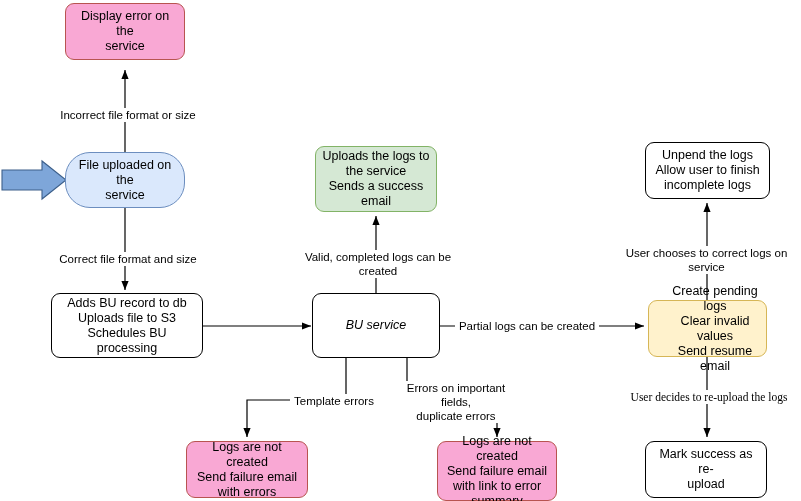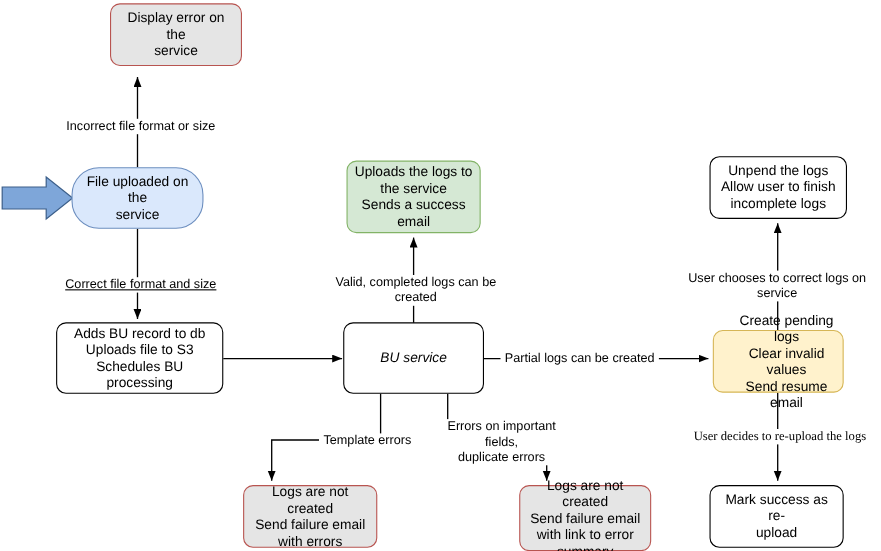--- a/index.html
+++ b/index.html
@@ -36,21 +36,21 @@
     align-items: center;
     justify-content: center;
     text-align: center;
     font-size: 12.5px;
     line-height: 15px;
     color: #000000;
     background: #ffffff;
     padding: 2px 5px;
     white-space: pre-line;
   }
-  .node.pink   { background: #e5e5e5; border-color: #b85450; margin-left: 35px; }
+  .node.pink   { background: #f9a8d4; border-color: #b85450; }
   .node.blue   { background: #dae8fc; border-color: #6c8ebf; }
   .node.green  { background: #d5e8d4; border-color: #82b366; }
   .node.yellow { background: #ffe6cc; border-color: #d6b656; padding-left: 20px; }
   .node.yellow { background: #fff2cc; border-color: #d6b656; }
   .node.plain  { background: #ffffff; border-color: #000000; }
 
   .edge-label {
     position: absolute;
     font-size: 11.5px;
     line-height: 14px;
@@ -147,21 +147,21 @@
   <div class="node pink" style="left:437px; top:441px; width:120px; height:60px;">Logs are not created
 Send failure email
 with link to error
 summary</div>
 
   <div class="node plain" style="left:645px; top:441px; width:122px; height:57px;">Mark success as re-
 upload</div>
 
   <div class="edge-label" style="left:56px; top:108px; width:140px;">Incorrect file format or size</div>
 
-  <div class="edge-label" style="left:56px; top:252px; width:140px;text-decoration:underline;">Correct file format and size</div>
+  <div class="edge-label" style="left:56px; top:252px; width:140px;">Correct file format and size</div>
 
   <div class="edge-label" style="left:283px; top:250px; width:186px;">Valid, completed logs can be created</div>
 
   <div class="edge-label" style="left:455px; top:319px; width:140px;">Partial logs can be created</div>
 
   <div class="edge-label" style="left:290px; top:394px; width:84px;">Template errors</div>
 
   <div class="edge-label" style="left:395px; top:381px; width:118px;">Errors on important fields,
 duplicate errors</div>
 

